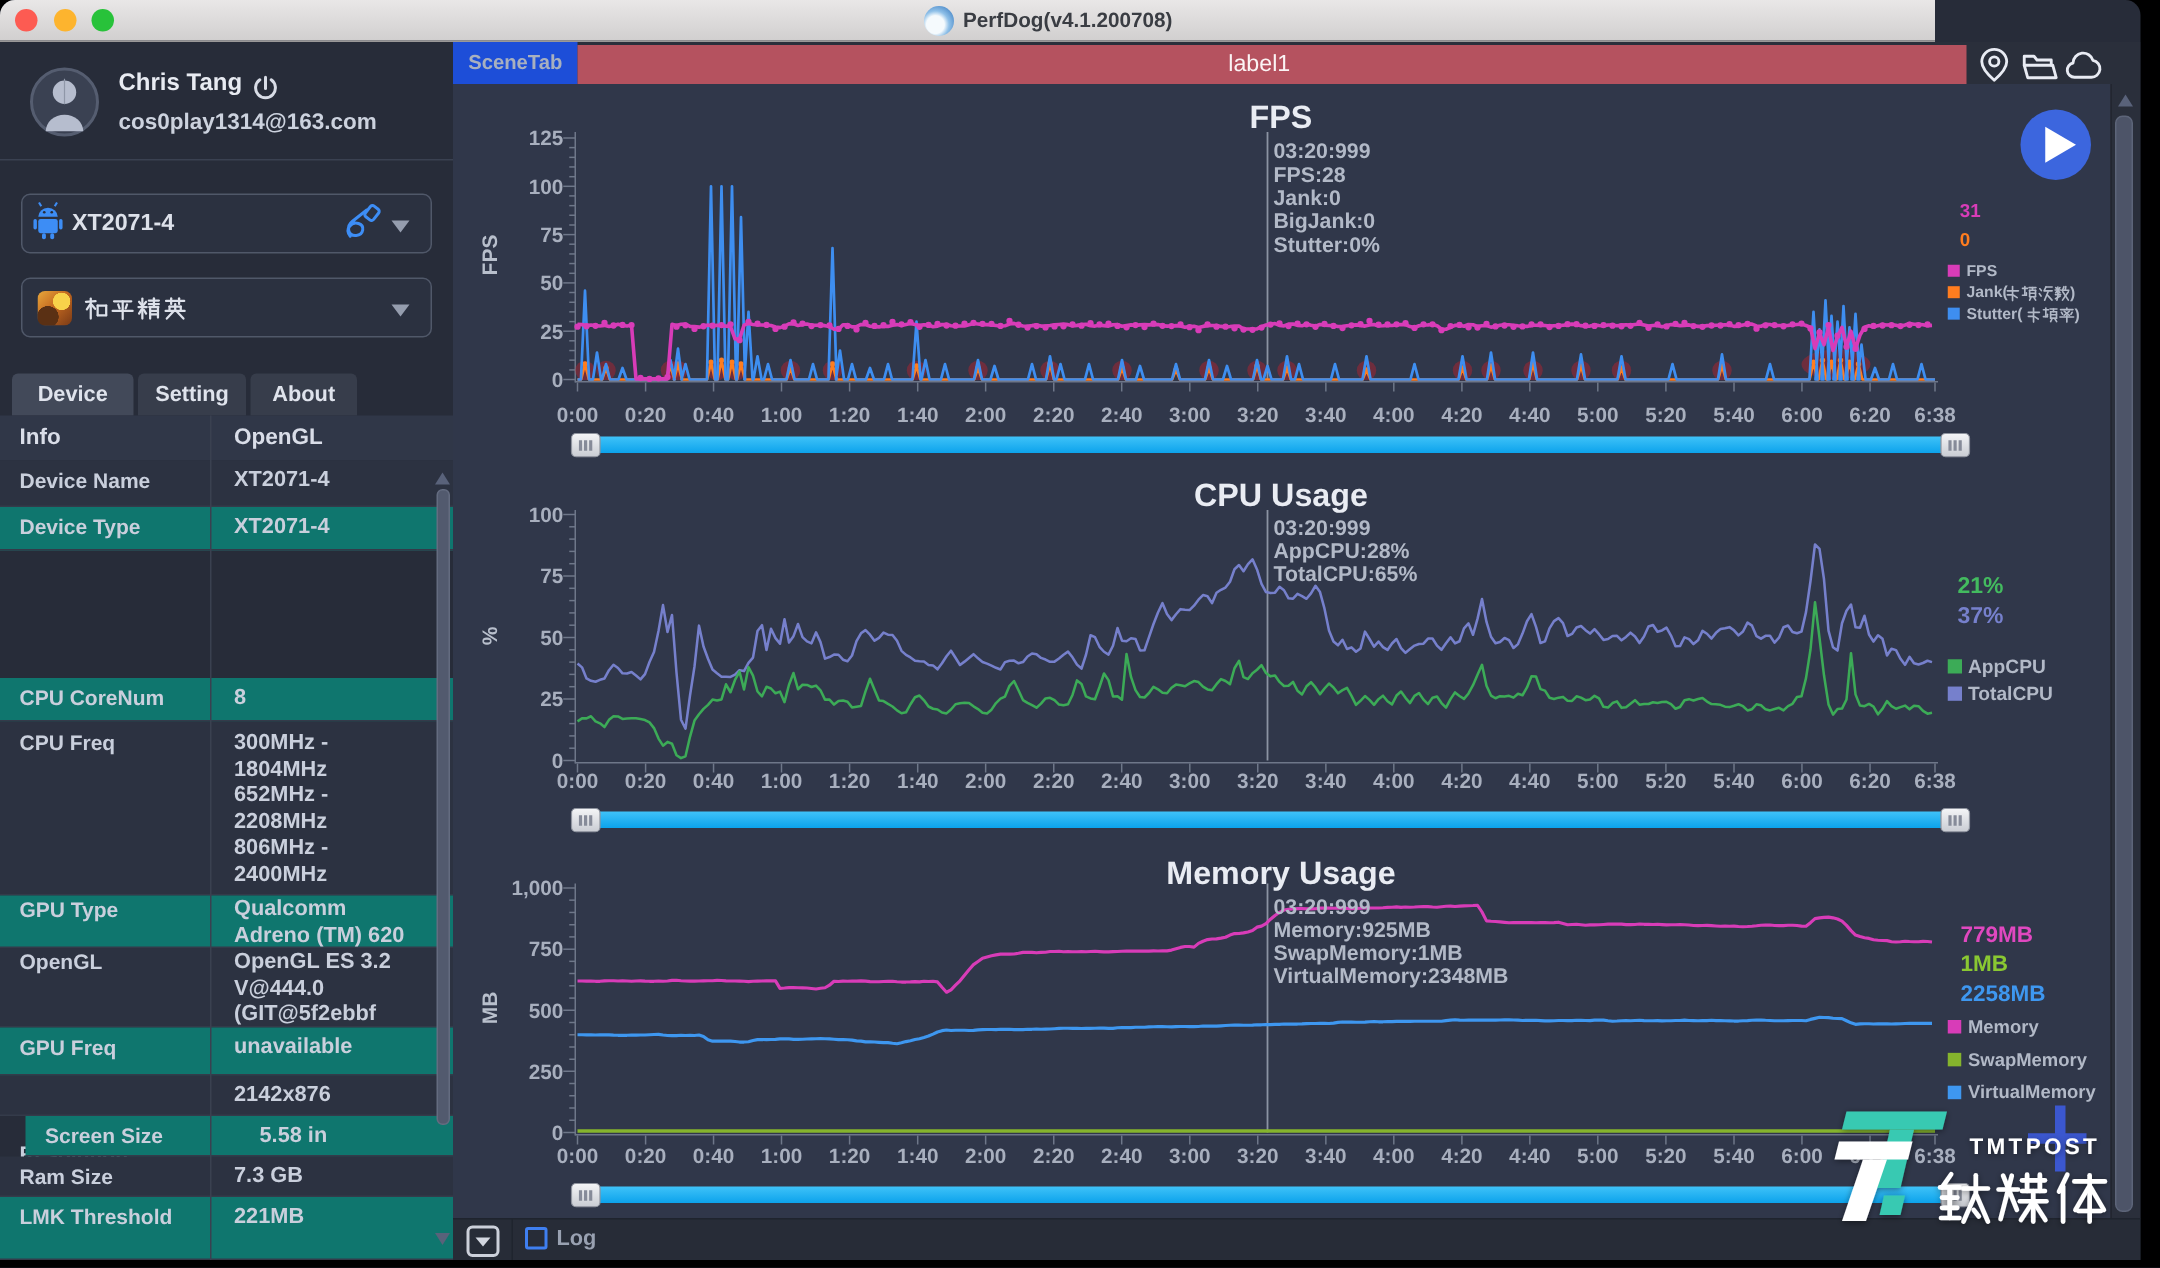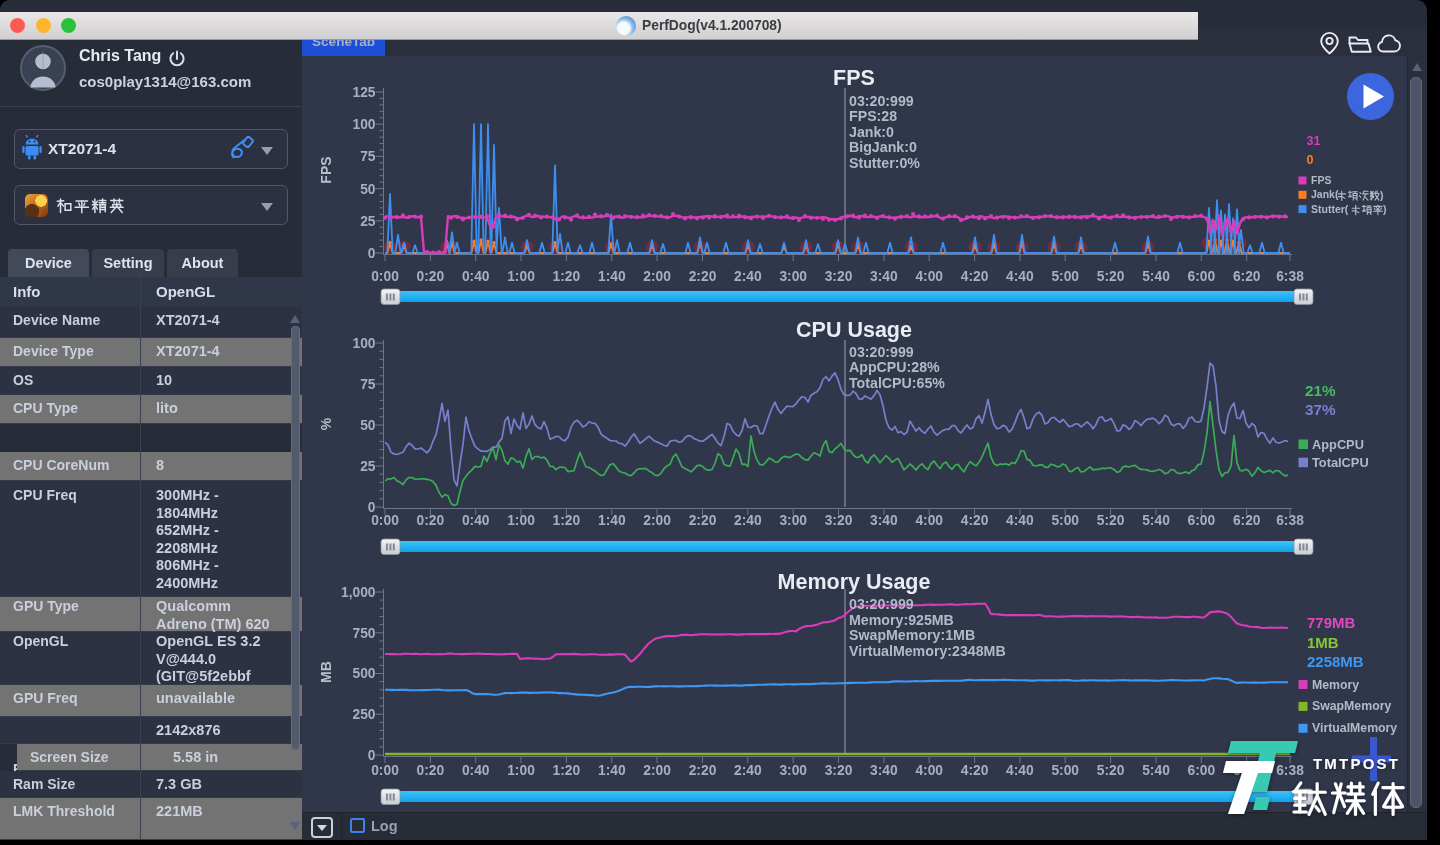--- a/index.html
+++ b/index.html
@@ -1,19 +1,19 @@
 <!DOCTYPE html>
 <html><head><meta charset="utf-8">
 <style>
 * { margin:0; padding:0; box-sizing:border-box; }
 html,body { width:1440px; height:845px; background:#000; overflow:hidden;
   font-family:"Liberation Sans", sans-serif; }
 #win { position:absolute; left:0; top:0; width:1427px; height:840px;
   border-radius:10px 10px 0 0; overflow:hidden; background:#272c39; }
-#titlebar { position:absolute; left:0; top:12px; width:1198px; height:28px; z-index:30;
+#titlebar { position:absolute; left:0; top:0; width:1290px; height:28px; z-index:30;
   background:linear-gradient(#e9e7e7,#d1cfcf); border-bottom:1px solid #9a9898; }
 .tl { position:absolute; top:6px; z-index:31; width:15px; height:15px; border-radius:50%; }
 #title { position:absolute; left:642px; top:6px; z-index:31; font-size:13.8px; font-weight:700; color:#3a3d43; }
 #ticon { position:absolute; left:616px; top:4px; z-index:31; width:20px; height:20px; border-radius:50%;
   background:radial-gradient(circle at 38% 62%, #f5fafd 34%, #8fc0e8 52%, #3a7bc0 90%); }
 #sidebar { position:absolute; left:0; top:0; width:302px; height:840px; background:#272c39; }
 #sb-divider { position:absolute; left:0; top:106px; width:302px; height:1px; background:#3a4151; }
 .avatar { position:absolute; left:20px; top:45px; width:46px; height:46px; border-radius:50%;
   background:#3a4152; border:2px solid #555d70; }
 #uname { position:absolute; left:79px; top:47px; font-size:16px; font-weight:700; color:#e8ebf2; }
@@ -33,21 +33,21 @@
    linear-gradient(135deg,#e8a83c 0%, #c56a20 45%, #7a3a16 100%); }
 .tab { position:absolute; top:249px; height:28px; background:#373d4b; border-radius:4px 4px 0 0;
   font-size:14.5px; font-weight:700; color:#dfe3ec; text-align:center; line-height:28px; }
 #tab1 { left:8px;  width:81px; background:#424959; }
 #tab2 { left:92px; width:72px; }
 #tab3 { left:167px; width:71px; }
 #tbl { position:absolute; left:0; top:277px; width:302px; height:563px; }
 .thead { position:absolute; left:0; top:0; width:302px; height:30px; background:#303748; }
 .trow { position:absolute; left:0; width:302px; }
 .ra { background:#2c3241; }
-.rb { background:#737373; }
+.rb { background:#0f766e; }
 .tcell { position:absolute; font-size:14px; font-weight:700; color:#c9cfdc; line-height:17.6px; }
 #tbl .lab { left:13px; }
 #tbl .val { left:156px; }
 #vline { position:absolute; left:140px; top:0; width:1px; height:563px; background:#3a4150; }
 #tbl-thumb { position:absolute; left:291px; top:326px; width:9px; height:424px;
   background:#525a6e; border-radius:4px; border:1px solid #646c80; }
 .arr-up { width:0; height:0; border-left:5.5px solid transparent; border-right:5.5px solid transparent;
   border-bottom:8px solid #59627a; position:absolute; }
 .arr-dn { width:0; height:0; border-left:5.5px solid transparent; border-right:5.5px solid transparent;
   border-top:8px solid #59627a; position:absolute; }
@@ -111,28 +111,20 @@
           <span class="tcell val" style="top:6px;font-size:15px;color:#d9dde8;">OpenGL</span>
         </div>
       <div class="trow ra" style="top:30px;height:31px;border-bottom:1px solid #343b4a;">
           <span class="tcell lab" style="top:5px;">Device Name</span>
           <span class="tcell val" style="top:5px;">XT2071-4</span>
         </div>
 <div class="trow rb" style="top:61px;height:29px;border-bottom:1px solid #343b4a;">
           <span class="tcell lab" style="top:5px;">Device Type</span>
           <span class="tcell val" style="top:5px;">XT2071-4</span>
         </div>
-<div class="trow ra" style="top:90px;height:28px;border-bottom:1px solid #343b4a;">
-          <span class="tcell lab" style="top:5px;">OS</span>
-          <span class="tcell val" style="top:5px;">10</span>
-        </div>
-<div class="trow rb" style="top:118px;height:29px;border-bottom:1px solid #343b4a;">
-          <span class="tcell lab" style="top:5px;">CPU Type</span>
-          <span class="tcell val" style="top:5px;">lito</span>
-        </div>
 <div class="trow rb" style="top:175px;height:29px;border-bottom:1px solid #343b4a;">
           <span class="tcell lab" style="top:5px;">CPU CoreNum</span>
           <span class="tcell val" style="top:5px;">8</span>
         </div>
 <div class="trow ra" style="top:204px;height:116px;border-bottom:1px solid #343b4a;">
           <span class="tcell lab" style="top:6px;">CPU Freq</span>
           <span class="tcell val" style="top:6px;">300MHz -<br>1804MHz<br>652MHz -<br>2208MHz<br>806MHz -<br>2400MHz</span>
         </div>
 <div class="trow rb" style="top:320px;height:35px;border-bottom:1px solid #343b4a;">
           <span class="tcell lab" style="top:1px;">GPU Type</span>
@@ -164,20 +156,21 @@
         </div>
       <div id="vline"></div>
     </div>
   </div>
   <div id="chartarea"></div>
   <div class="arr-up" style="left:290px; top:315px;"></div>
   <div id="tbl-thumb"></div>
   <div class="arr-dn" style="left:290px; top:822px;"></div>
   <div id="tabbar">
     <div id="scenetab">SceneTab</div>
+    <div id="redbar">label1</div>
   </div>
   <div id="vsb">
     <div class="arr-up" style="left:4px; top:7px;"></div>
     <div class="arr-dn" style="left:4px; top:759px;"></div>
   </div>
   <div id="vsb-thumb"></div>
   <div id="botbar"></div>
   <div id="dropbtn"></div>
   <div id="botdiv"></div>
   <div id="logbox"></div>

